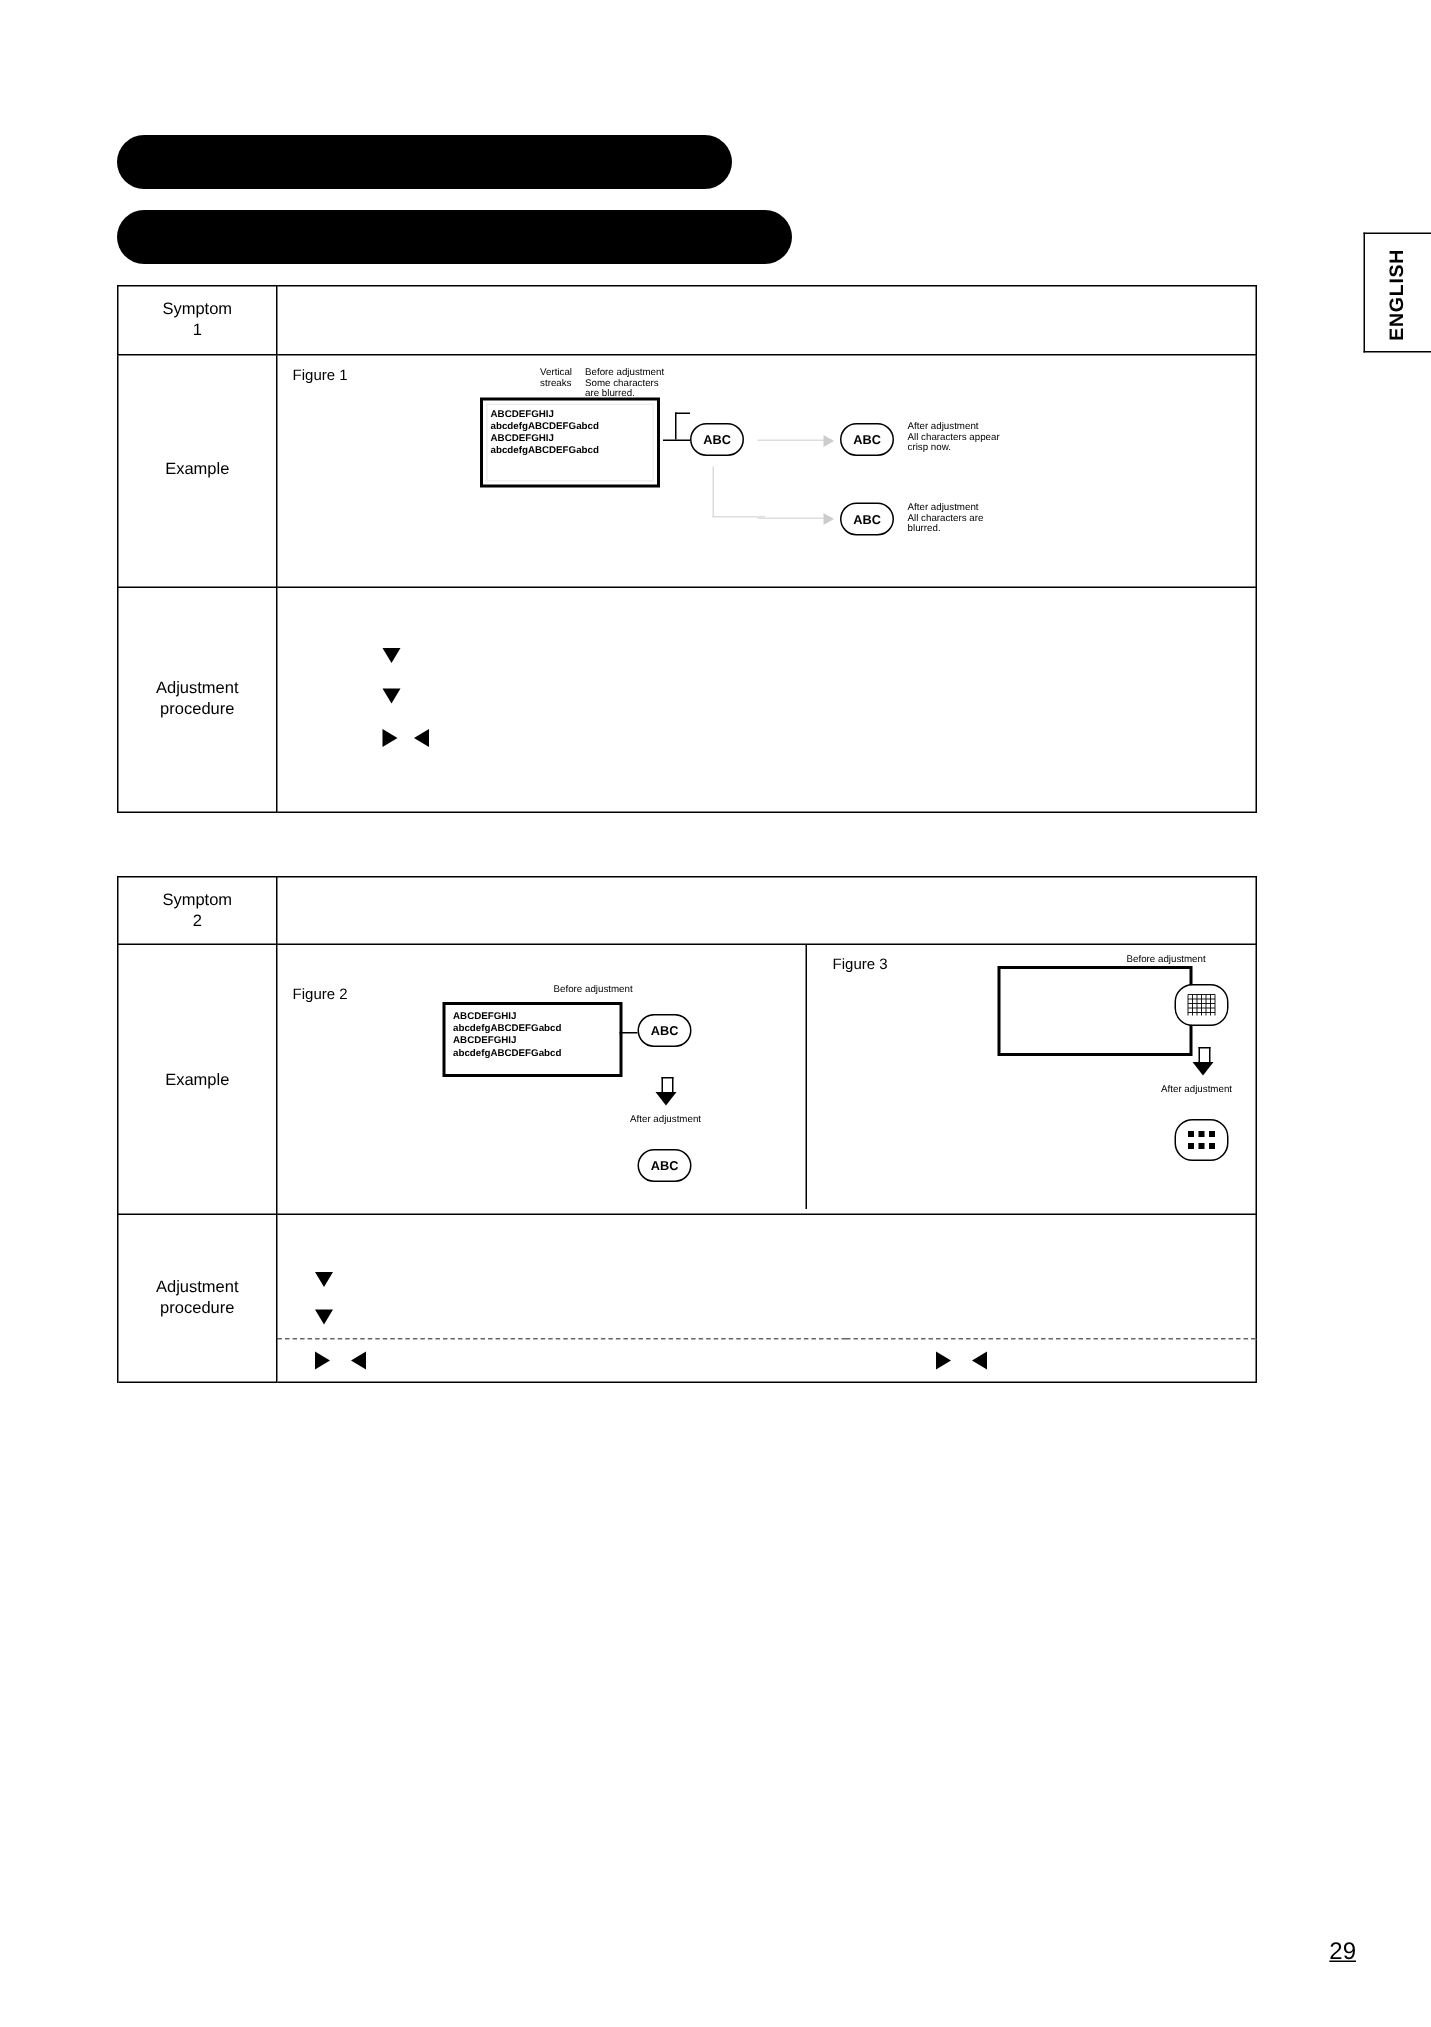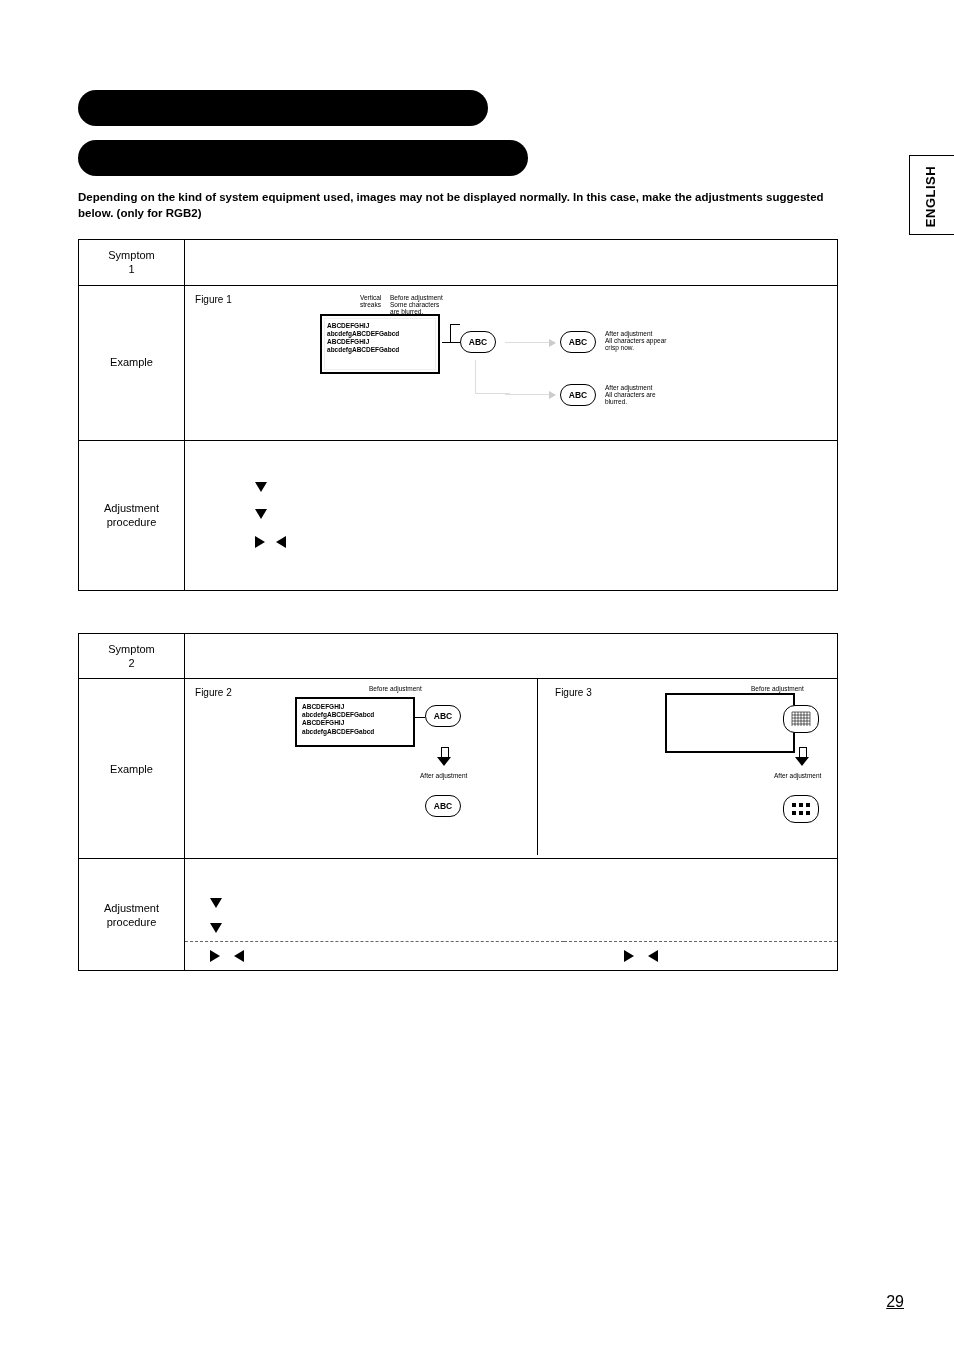--- a/index.html
+++ b/index.html
@@ -134,21 +134,21 @@
       display: inline-block; width: 0; height: 0;
       border-top: 6px solid transparent; border-bottom: 6px solid transparent; border-left: 10px solid #000;
       vertical-align: middle;
     }
     .adj-block { position: absolute; left: 70px; top: 40px; }
     .adj-block .row { margin-bottom: 16px; }
 
     
     td.example-cell2 { height: 180px; position: relative; }
     .fig2wrap, .fig3wrap { position: absolute; top: 8px; width: 320px; height: 160px; }
-    .fig2wrap { left: 10px; }
+    .fig2wrap { left: 10px; margin-top: 20px; }
     .fig3wrap { left: 370px; }
     .fig3wrap::before {
       content:""; position:absolute; left:-18px; top:-8px; bottom:-8px; border-left:1px solid #000;
     }
 
     .streakbox2 {
       position: absolute; left: 100px; top: 10px; width: 120px; height: 50px;
       border: 2px solid #000; background: #fff;
     }
     .streakbox2-inner { position: absolute; left: 5px; top: 4px; right: 5px; font-size: 6.5px; font-weight: bold; line-height: 1.25; }
@@ -196,21 +196,20 @@
 
 <div class="side-tab">
   <div class="side-tab-text">ENGLISH</div>
 </div>
 
 <div class="content-area">
 
   <div class="pill pill-1"></div>
   <div class="pill pill-2"></div>
 
-  <p class="intro-text">Depending on the kind of system equipment used, images may not be displayed normally.  In this case, make the adjustments suggested below. (only for RGB2)</p>
 
   <table class="spec">
     <tbody>
         <tr>
       <td class="leftcol">
         <span>Symptom</span> <span>1</span>
       </td>
       <td></td>
     </tr>
     <tr>

